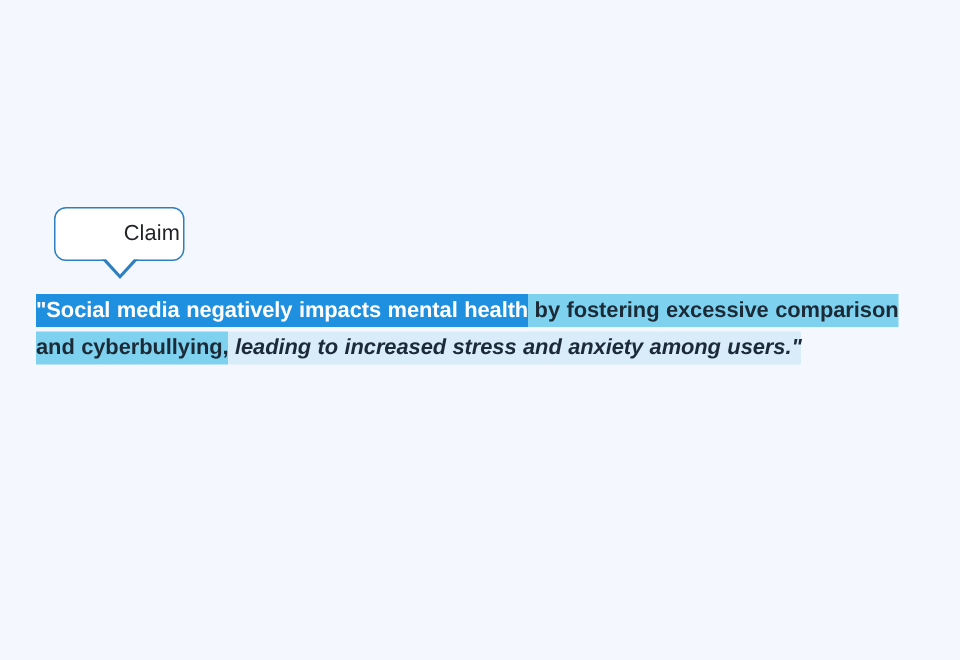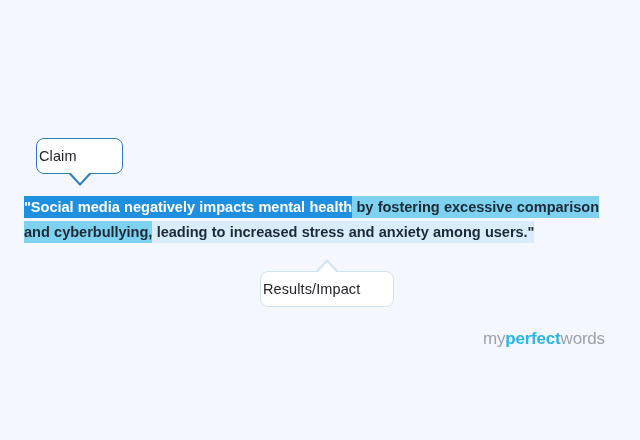--- a/index.html
+++ b/index.html
@@ -23,21 +23,21 @@
     height: 440px;
   }
 
   
   .bubble {
     position: absolute;
     background: #ffffff;
     border-radius: 8px;
     display: flex;
     align-items: center;
-    justify-content: flex-start;
+    justify-content: flex-end;
     font-size: 14.5px;
     color: #222428;
     letter-spacing: .1px;
     white-space: nowrap;
   }
   .bubble .label {
     line-height: 1;
     padding: 0 2px;
   }
 
@@ -145,20 +145,21 @@
     background: #1f90e0;
     color: #ffffff;
   }
   .seg-rationale {
     background: #7fd2ef;
     color: #1b2a36;
   }
   .seg-results {
     background: #d8ecfa;
     color: #1b2a36;
+    font-style: italic;
   }
 
   
   #logo {
     position: absolute;
     left: 483px;
     top: 329px;
     font-size: 17px;
     letter-spacing: -0.2px;
     white-space: nowrap;
@@ -182,23 +183,15 @@
     <span class="label">Claim</span>
     <span class="tail"></span>
     <span class="tail-fill"></span>
   </div>
 
 
   <div id="thesis">
     <span class="seg seg-claim">"Social media negatively impacts mental health</span><span class="seg seg-rationale"> by fostering excessive comparison and cyberbullying,</span><span class="seg seg-results"> leading to increased stress and anxiety among users."</span>
   </div>
 
-  <div class="bubble" id="bubble-results">
-    <span class="label">Results/Impact</span>
-    <span class="tail"></span>
-    <span class="tail-fill"></span>
-  </div>
 
-  <div id="logo">
-    <span class="lg-my">my</span><span class="lg-perfect">perfect</span><span class="lg-words">words</span>
-  </div>
 
 </div>
 
 </body></html>

